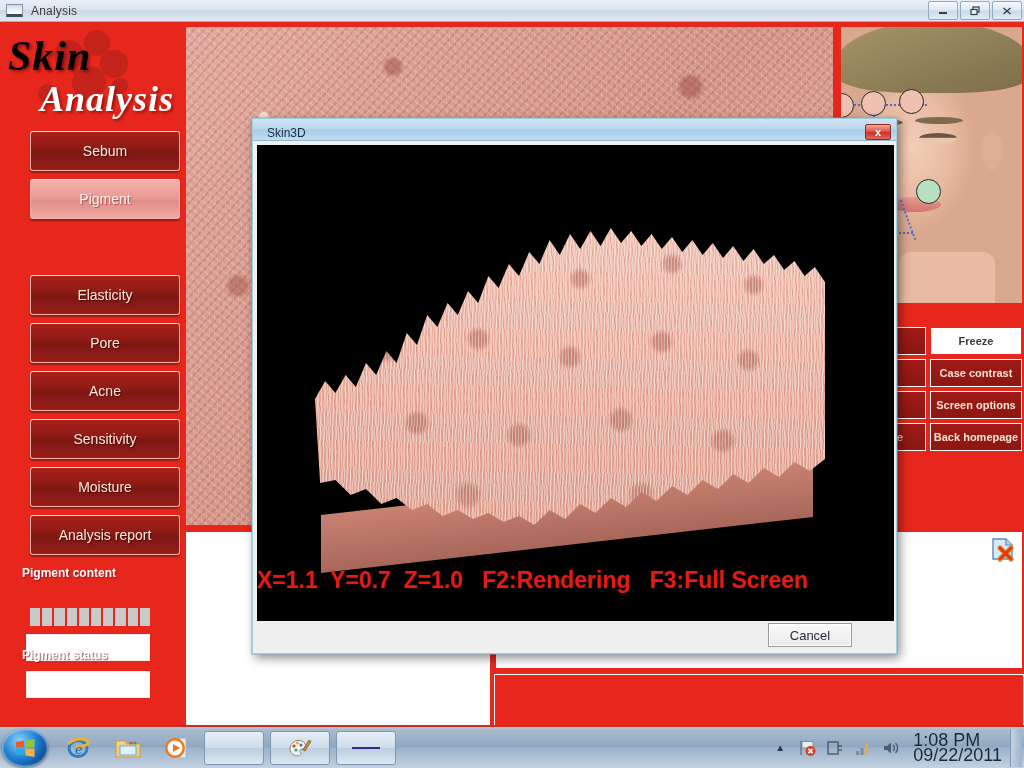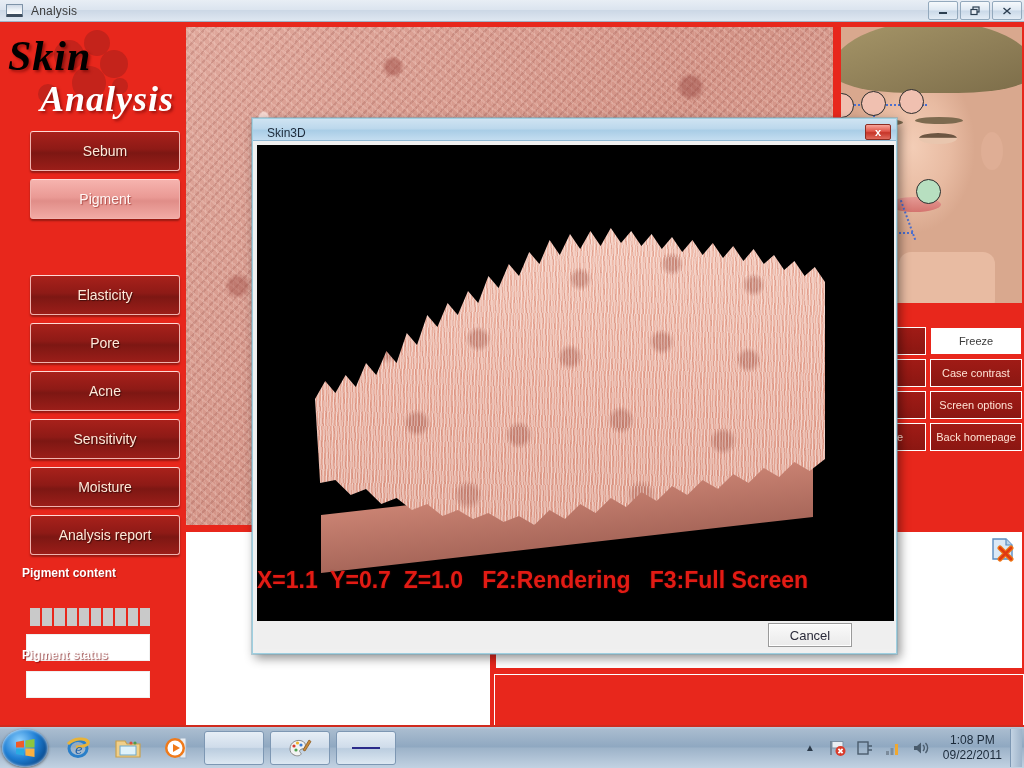--- a/index.html
+++ b/index.html
@@ -152,21 +152,21 @@
 
   .ctrl-col{ position:absolute; }
   .ctrlbtn{
     width:60px;height:26px;margin-bottom:6px;
     background:linear-gradient(to bottom,#a01b16 0%,#8b1712 100%);
     border:1px solid #ffffff; color:#ffe2d4; font-size:11px;
     display:flex;align-items:center;justify-content:center;
     overflow:hidden; white-space:nowrap;
   }
   #ctrl-right{ right:0px; top:305px; width:94px;}
-  #ctrl-right .ctrlbtn{width:92px;height:28px;margin-bottom:4px;}
+  #ctrl-right .ctrlbtn{width:92px;height:28px;margin-bottom:4px;font-weight:bold;}
   #ctrl-right .ctrlbtn.light{background:#ffffff;color:#3a3a3a;border:1px solid #e8271c;}
   #ctrl-left{ right:96px; top:305px; width:66px;}
   #ctrl-left .ctrlbtn{width:64px;height:28px;margin-bottom:4px;}
 
   #bottom-left-panel{
     position:absolute;left:0px;top:508px;width:308px;height:212px;
     background:#ffffff;border:2px solid #e8271c;
   }
   #bottom-right-panel{
     position:absolute;left:310px;top:508px;width:530px;height:212px;
@@ -300,21 +300,21 @@
     background:linear-gradient(to bottom,#e6eef6 0%,#cfdcea 48%,#bbcddf 52%,#dde8f2 100%);
     border:1px solid #7d97b3;
     display:flex;align-items:center;justify-content:center;
   }
   #tray{
     margin-left:auto;display:flex;align-items:center;height:43px;padding-right:2px;
   }
   #tray .chev{font-size:10px;color:#2b3a4a;margin:0 8px;}
   #tray .ticon{width:22px;height:22px;margin:0 3px;display:flex;align-items:center;justify-content:center;}
   #clock{
-    margin-left:8px;margin-right:8px;text-align:center;color:#1b2a3a;font-size:12px;line-height:15px;
+    margin-left:8px;margin-right:8px;text-align:left;color:#1b2a3a;font-size:18px;line-height:15px;
   }
   #showdesk{width:12px;height:38px;background:linear-gradient(to right,#c3d3e3,#9fb4ca);border-left:1px solid #7d97b3;}
 </style>
 </head>
 <body>
 
 <div id="os-titlebar">
   <div class="winicon"></div>
   <div class="title">Analysis</div>
   <div class="ctrls">

